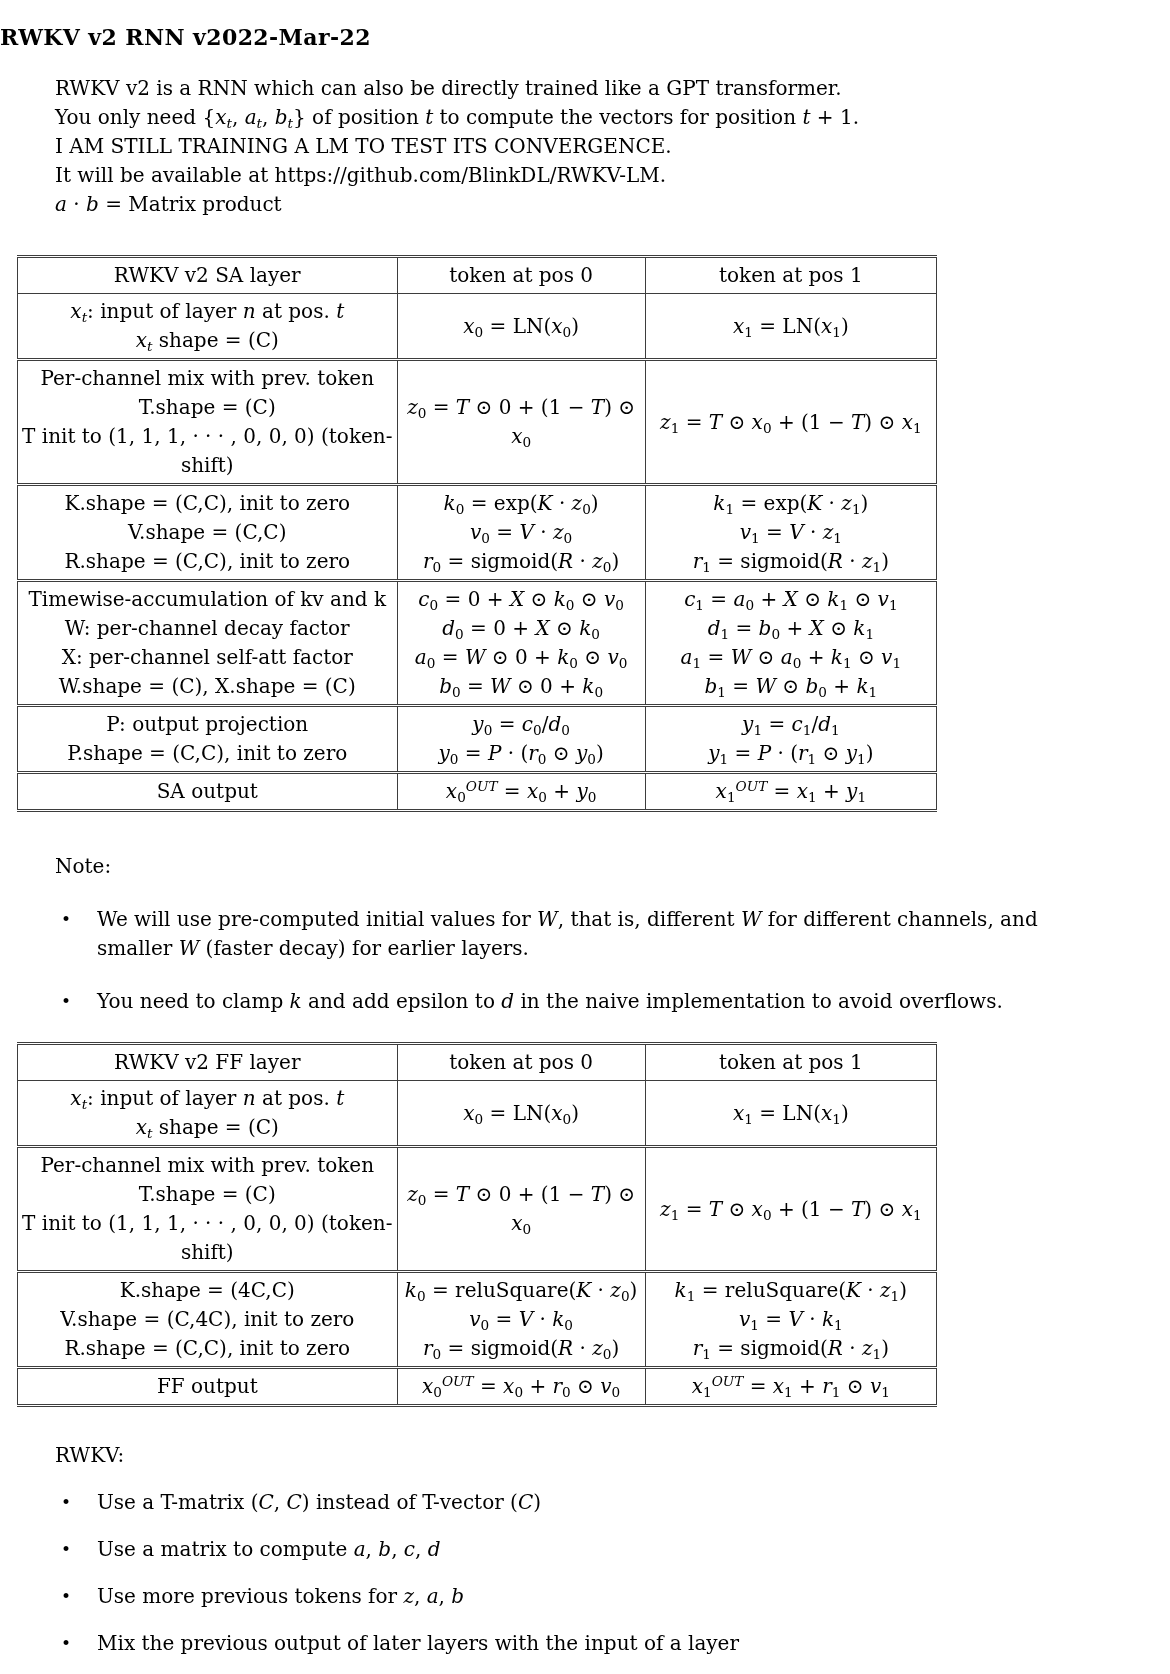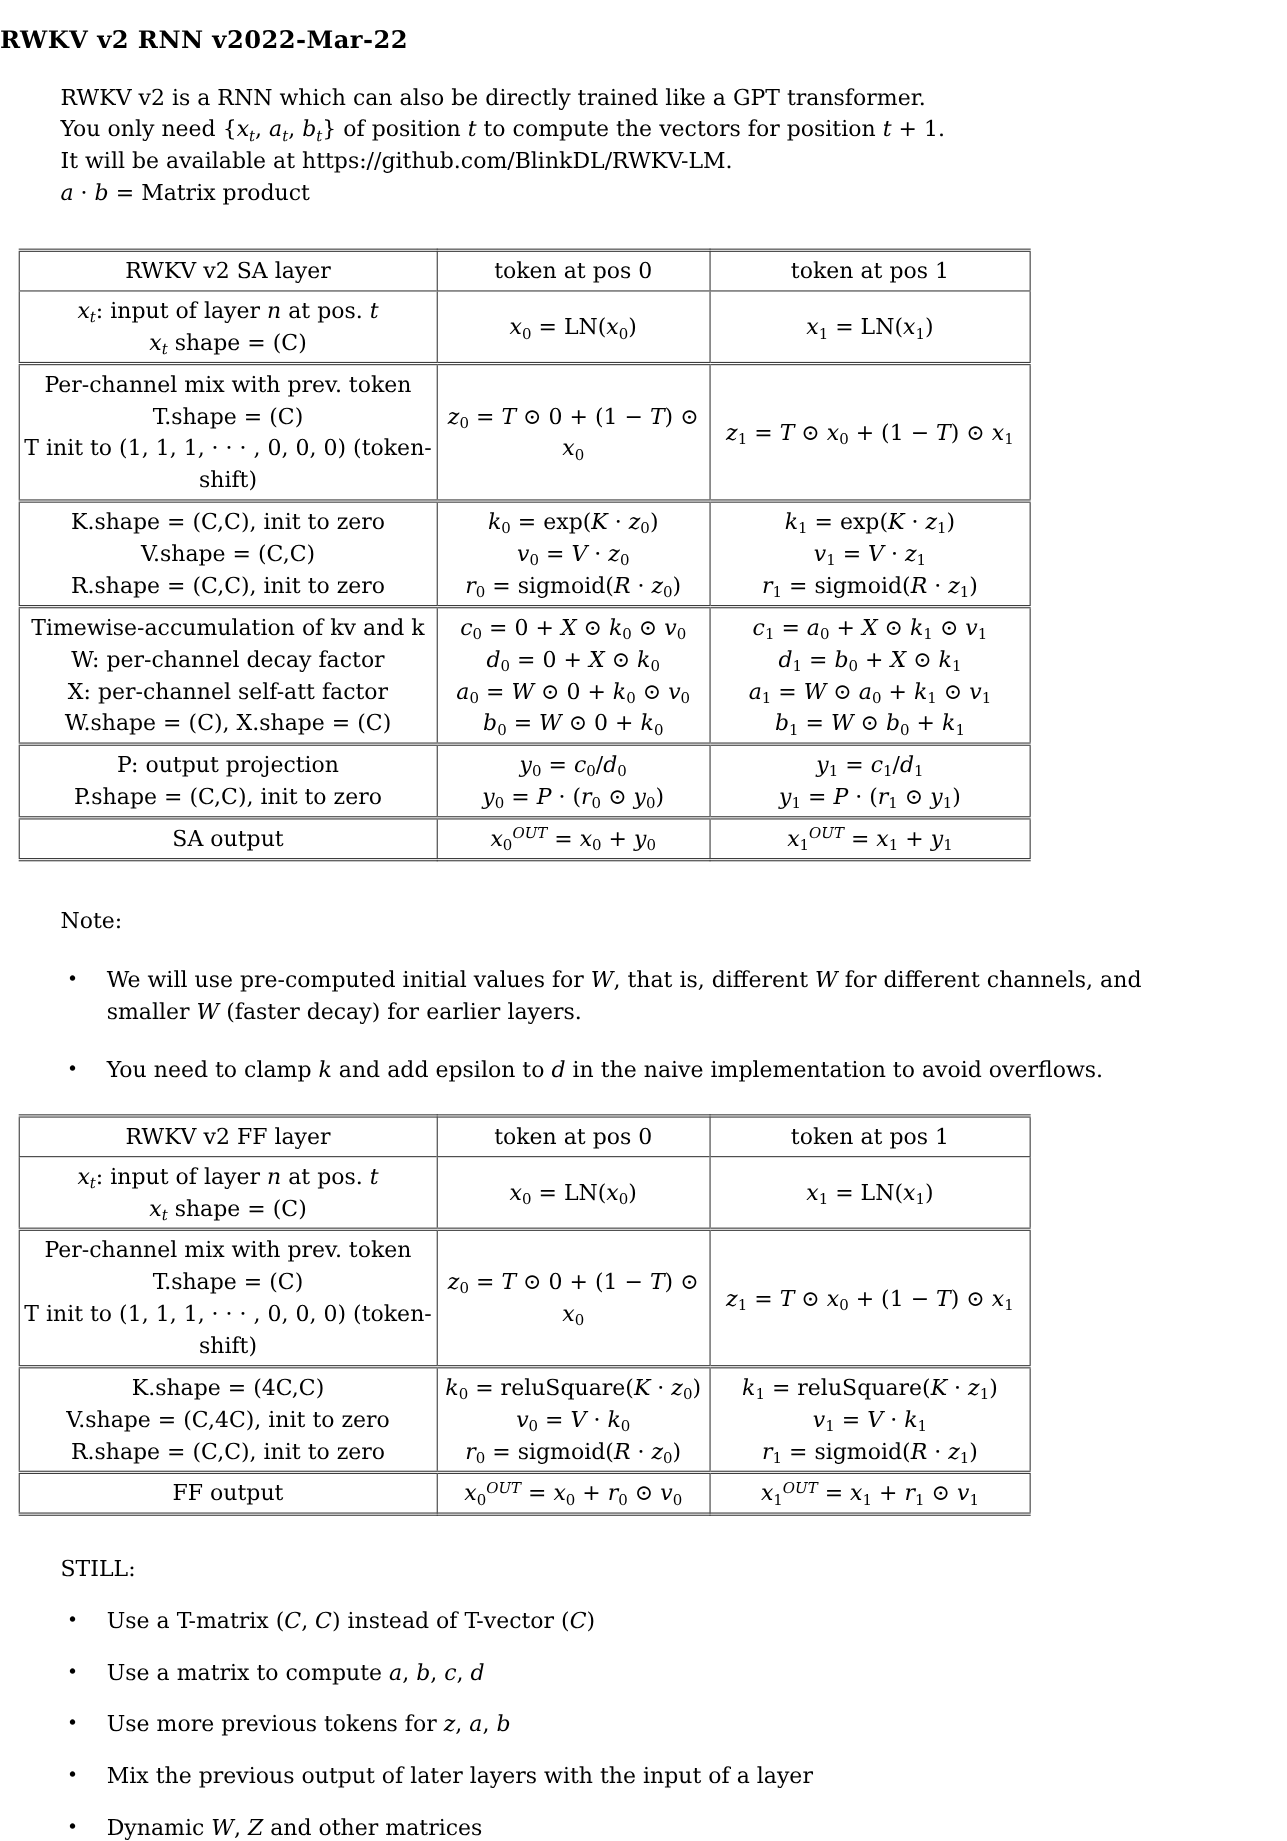--- a/index.html
+++ b/index.html
@@ -80,20 +80,21 @@
 </head>
 <body>
 
 <div class="page">
 
   <div class="title">RWKV v2 RNN v2022-Mar-22</div>
 
   <div class="intro">
     <div>RWKV v2 is a RNN which can also be directly trained like a GPT transformer.</div>
     <div>You only need {<i>x</i><sub><i>t</i></sub>, <i>a</i><sub><i>t</i></sub>, <i>b</i><sub><i>t</i></sub>} of position <i>t</i> to compute the vectors for position <i>t</i> + 1.</div>
+    <div>I AM STILL TRAINING A LM TO TEST ITS CONVERGENCE.</div>
     <div>It will be available at https://github.com/BlinkDL/RWKV-LM.</div>
     <div><i>a</i> · <i>b</i> = Matrix product</div>
   </div>
 
   <table class="eq-table" id="sa-table">
     <colgroup>
         <col class="c1">
         <col class="c2">
         <col class="c3">
       </colgroup>
@@ -176,21 +177,21 @@
         <td><i>k</i><sub>1</sub> = reluSquare(<i>K</i> · <i>z</i><sub>1</sub>)<br><i>v</i><sub>1</sub> = <i>V</i> · <i>k</i><sub>1</sub><br><i>r</i><sub>1</sub> = sigmoid(<i>R</i> · <i>z</i><sub>1</sub>)</td>
       </tr>
       <tr class="dsep">
         <td>FF output</td>
         <td><i>x</i><sub>0</sub><sup>OUT</sup> = <i>x</i><sub>0</sub> + <i>r</i><sub>0</sub> ⊙ <i>v</i><sub>0</sub></td>
         <td><i>x</i><sub>1</sub><sup>OUT</sup> = <i>x</i><sub>1</sub> + <i>r</i><sub>1</sub> ⊙ <i>v</i><sub>1</sub></td>
       </tr>
     </tbody>
   </table>
 
-  <div class="heading todo">STILL:</div>
+  <div class="heading todo">RWKV:</div>
   <div class="bullets todo-list">
     <div class="bullet">
       <span class="dot">•</span>
       <span class="btext">Use a T-matrix (<i>C</i>, <i>C</i>) instead of T-vector (<i>C</i>)</span>
     </div>
     <div class="bullet">
       <span class="dot">•</span>
       <span class="btext">Use a matrix to compute <i>a</i>, <i>b</i>, <i>c</i>, <i>d</i></span>
     </div>
     <div class="bullet">

